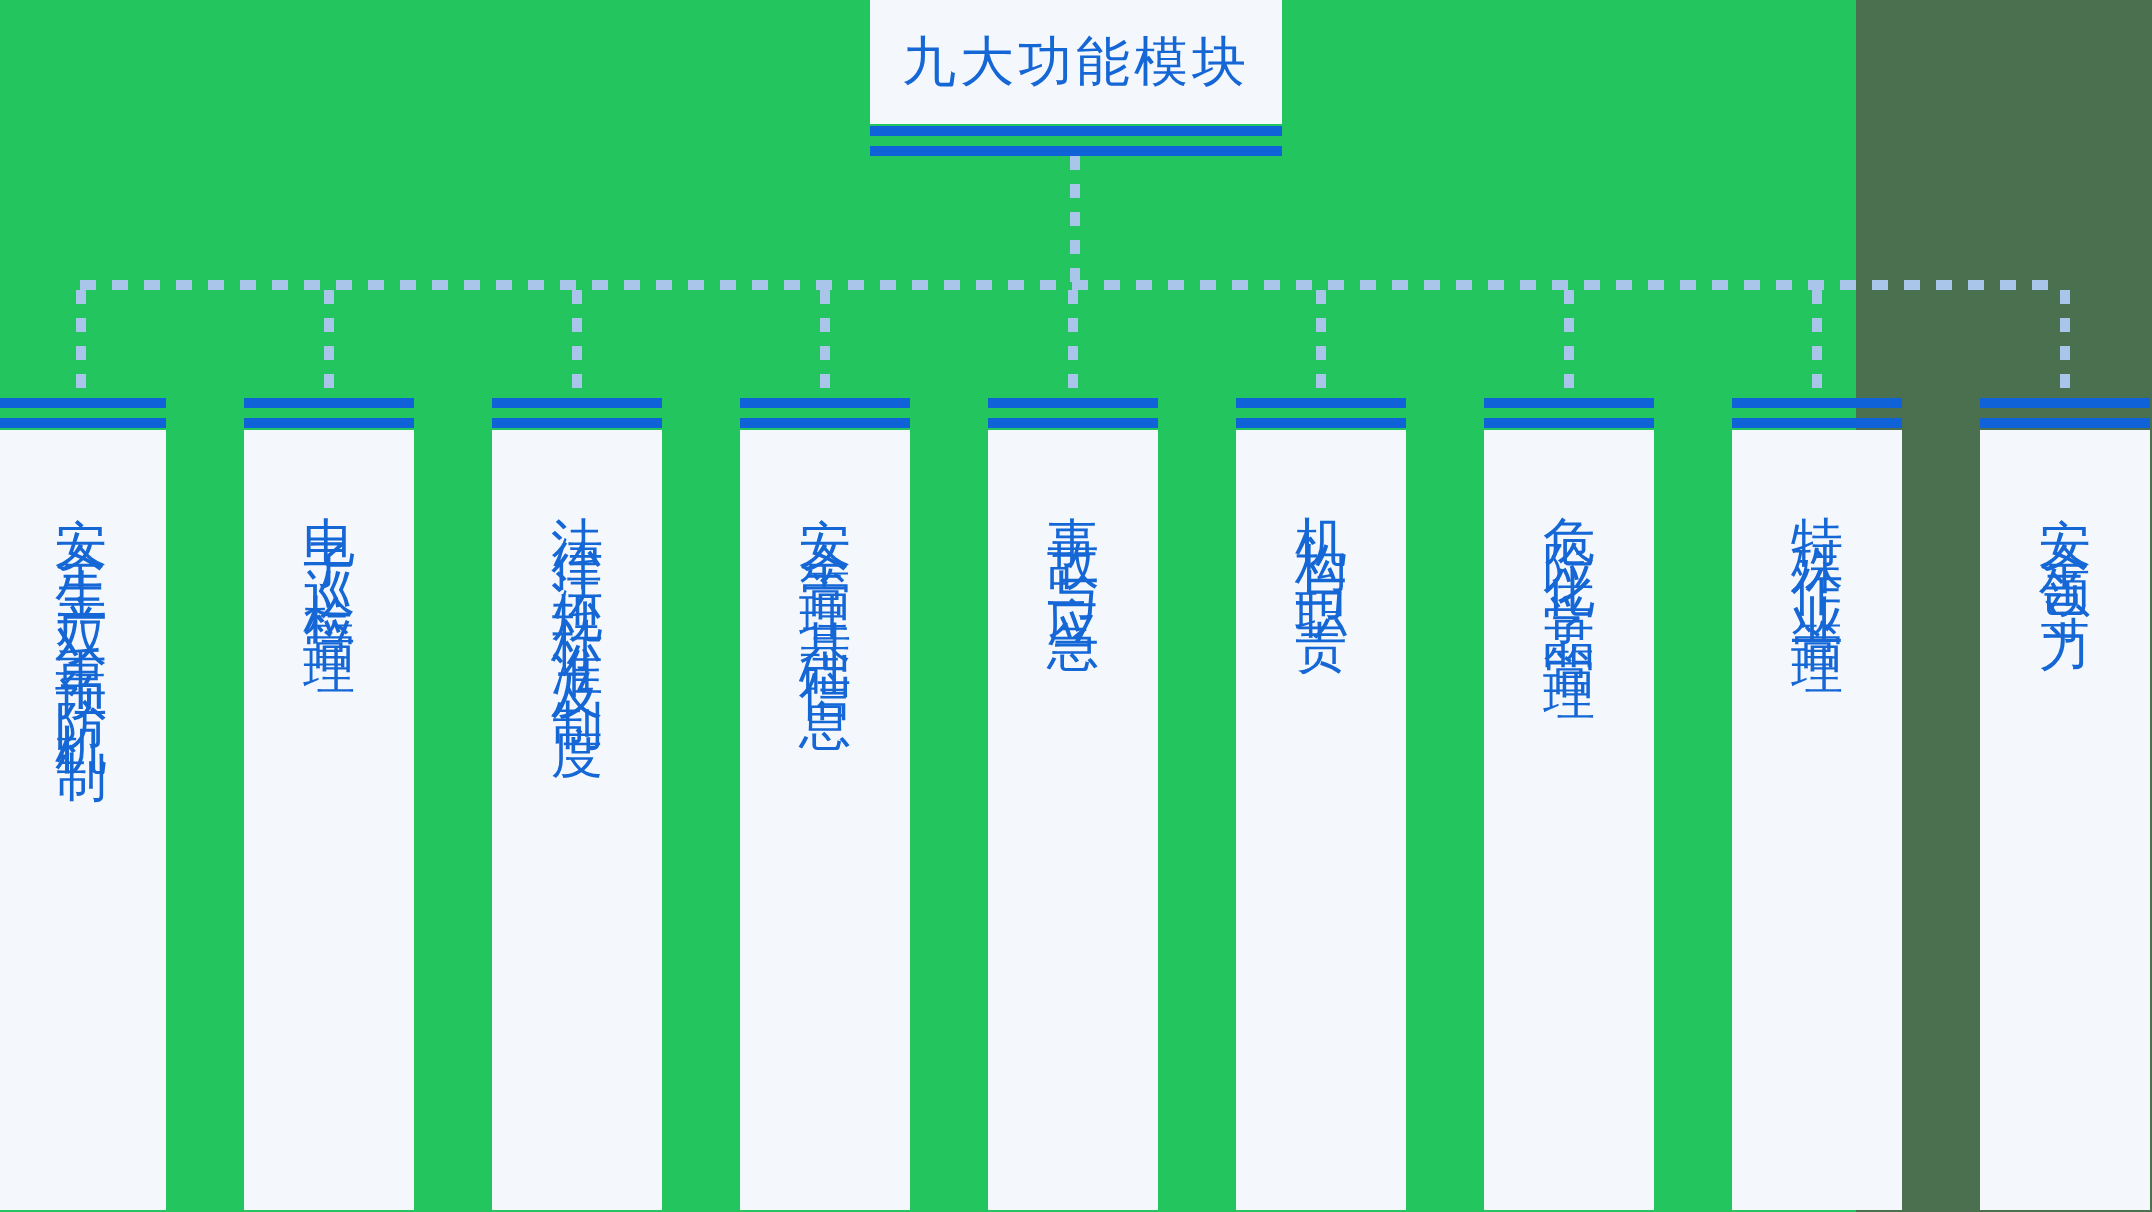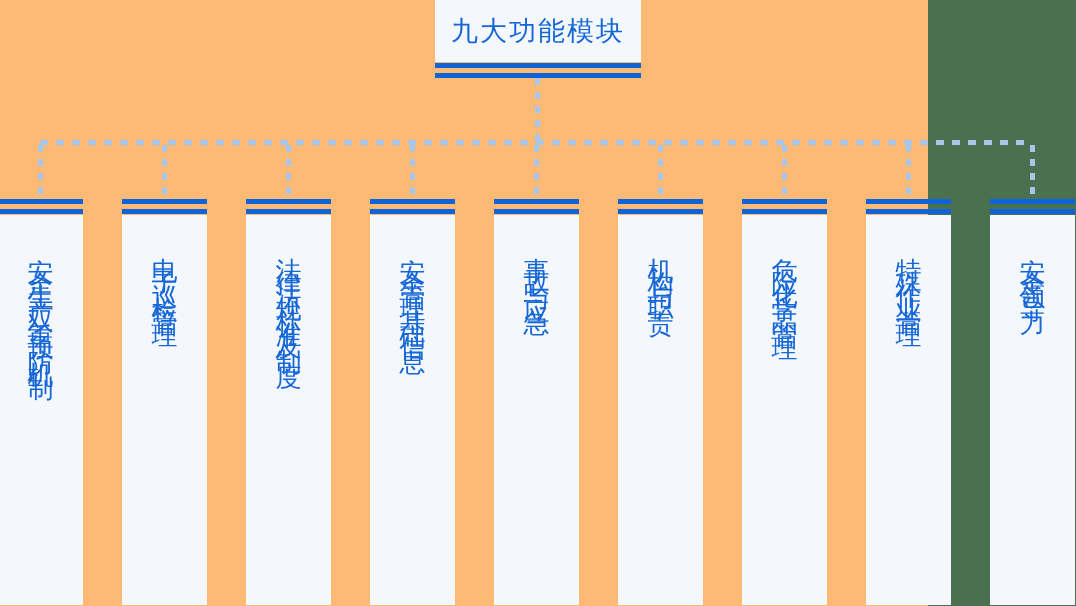--- a/index.html
+++ b/index.html
@@ -12,21 +12,21 @@
     height: 606px;
     background: #4a7050;
     font-family: "Liberation Sans", "DejaVu Sans", sans-serif;
     overflow: hidden;
   }
 
   #diagram {
     position: relative;
     width: 928px;
     height: 606px;
-    background: #fdba74;
+    background: #22c55e;
   }
 
   
   .root-node {
     position: absolute;
     left: 435px;
     top: 0px;
     width: 206px;
   }
   .root-panel {

